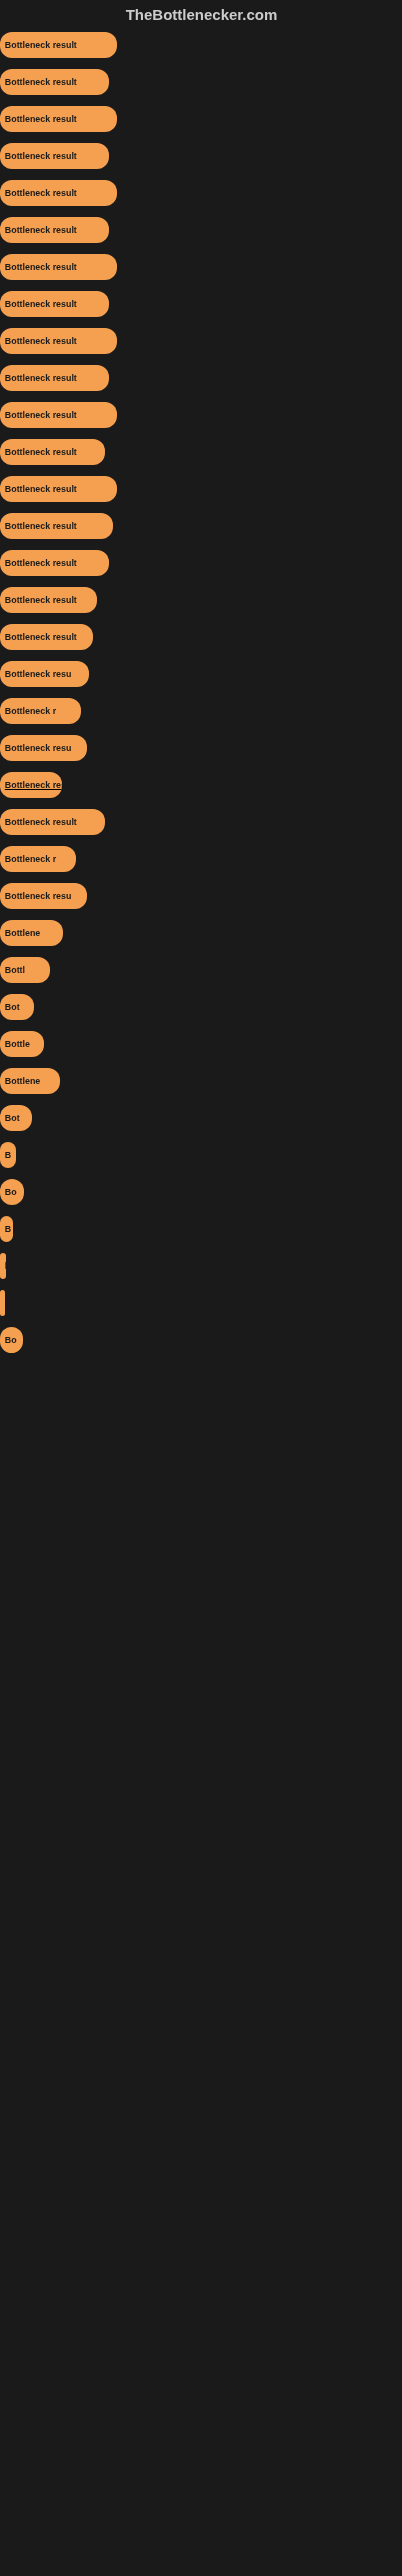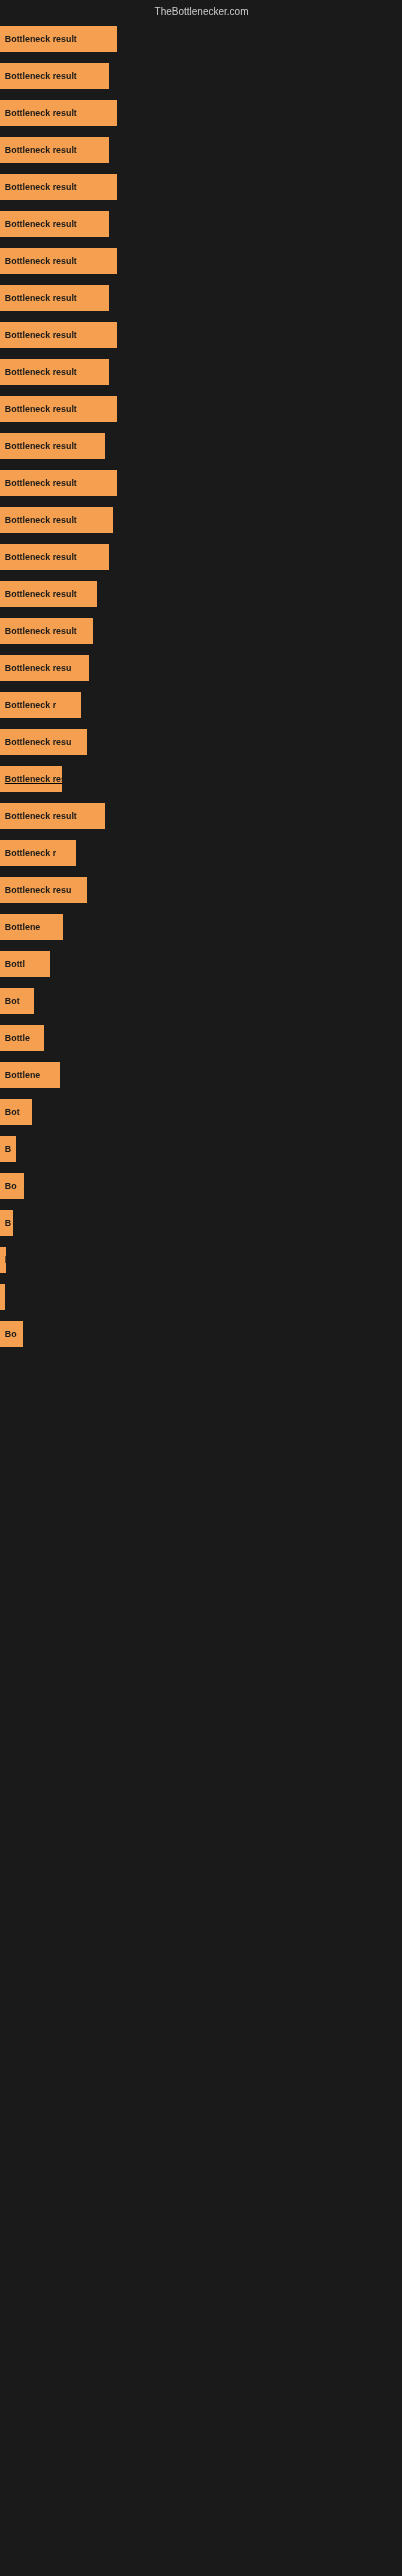--- a/index.html
+++ b/index.html
@@ -9,23 +9,23 @@
     }
     body {
       width: 403px;
       background-color: #1a1a1a;
       font-family: Arial, sans-serif;
       position: relative;
     }
     .header {
       text-align: center;
       color: #cccccc;
-      font-size: 10px;
+      font-size: 15px;
       padding: 6.4px 0 3.2px 0;
-      font-weight: normal;
+      font-weight: bold;
     }
     .chart-container {
       position: relative;
       width: 403px;
       padding-bottom: 16px;
     }
     .bar-row {
       display: flex;
       align-items: center;
       margin-bottom: 0px;
@@ -33,20 +33,21 @@
       position: relative;
     }
     .bar {
       background-color: #f5a050;
       height: 26px;
       display: flex;
       align-items: center;
       padding-left: 4.8px;
       min-width: 1.6px;
       overflow: hidden;
+      border-radius: 12px;
     }
     .bar-label {
       color: #1a1a1a;
       font-size: 8.9px;
       font-weight: bold;
       white-space: nowrap;
     }
   </style>
 </head>
 <body>

